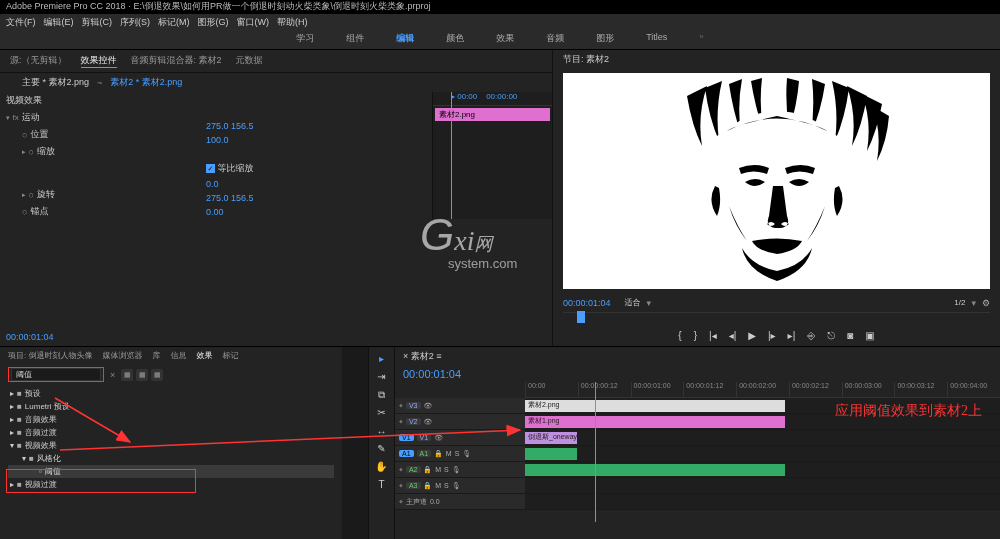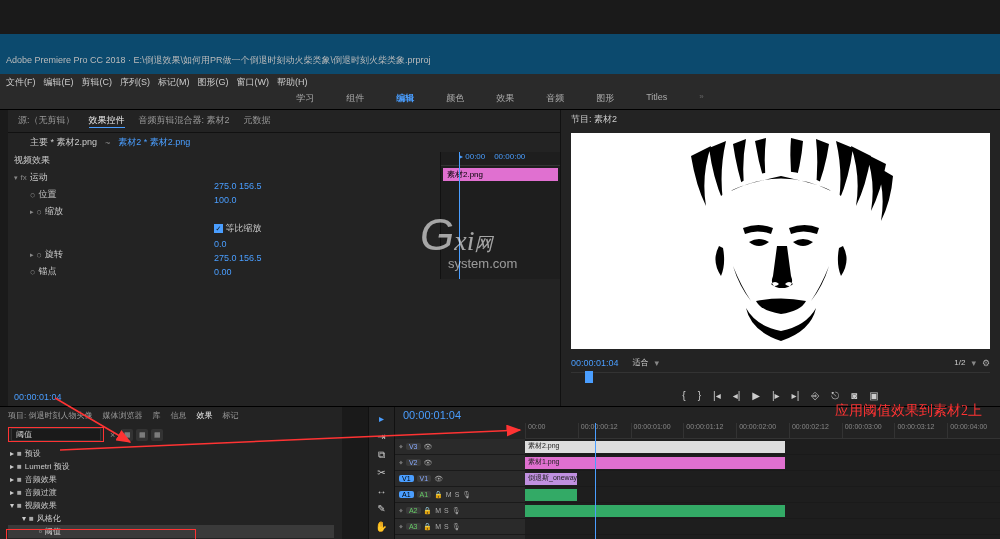--- a/index.html
+++ b/index.html
@@ -1,25 +1,25 @@
 <!DOCTYPE html>
 <html><head>
 <meta charset="utf-8">
 <style>
 * { margin: 0; padding: 0; box-sizing: border-box; font-family: "Microsoft YaHei", Arial, sans-serif; }
 body { background: #1a1a1a; color: #ccc; font-size: 9px; width: 1000px; height: 539px; overflow: hidden; position: relative; }
-.titlebar { background: #0c4a6e; color: #bbb; padding: 20px 6px; font-size: 9px; height: 14px; margin-top: 34px; }
+.titlebar { background: #000000; color: #bbb; padding: 0 6px; font-size: 9px; height: 14px; }
 .menubar { background: #2a2a2a; padding: 2px 6px; font-size: 9px; height: 14px; display: flex; gap: 8px; }
 .menubar span { color: #ccc; cursor: pointer; }
 .modebar { background: #2a2a2a; padding: 4px 0; height: 22px; display: flex; justify-content: center; gap: 32px; border-bottom: 1px solid #000; }
 .modebar span { color: #aaa; font-size: 9px; cursor: pointer; }
 .modebar span.active { color: #4a9eff; font-weight: bold; }
 .modebar .chev { color: #666; font-size: 8px; }
 .main { display: flex; height: 296px; }
-.left-panel { width: 552px; background: #232323; display: flex; flex-direction: column; margin-left: 8px; }
+.left-panel { width: 552px; background: #232323; display: flex; flex-direction: column; }
 .right-panel { flex: 1; background: #232323; border-left: 1px solid #111; display: flex; flex-direction: column; }
 .panel-tabs { display: flex; gap: 14px; padding: 4px 10px; font-size: 9px; color: #999; border-bottom: 1px solid #111; }
 .panel-tabs span { cursor: pointer; }
 .panel-tabs span.active { color: #eee; border-bottom: 1px solid #4a9eff; }
 .ec-header { padding: 3px 22px; font-size: 9px; color: #4a9eff; display: flex; align-items: center; gap: 8px; }
 .ec-header .chain { color: #ccc; }
 .ec-body { flex: 1; overflow: hidden; display: flex; }
 .ec-list { width: 200px; font-size: 9px; }
 .ec-row { padding: 2px 6px; color: #ccc; display: flex; align-items: center; gap: 3px; }
 .ec-row .tog { color: #888; font-size: 7px; }
@@ -307,20 +307,21 @@
       <span class="active">▸</span>
       <span>⇥</span>
       <span>⧉</span>
       <span>✂</span>
       <span>↔</span>
       <span>✎</span>
       <span>✋</span>
       <span>T</span>
     </div>
     <div class="tl-main">
+      <div class="tl-header"><span>× <span>素材2</span> ≡</span></div>
       <div class="tl-tc">00:00:01:04</div>
       <div style="position:relative">
         <div class="tl-ruler">
           <span>00:00</span>
           <span>00:00:00:12</span>
           <span>00:00:01:00</span>
           <span>00:00:01:12</span>
           <span>00:00:02:00</span>
           <span>00:00:02:12</span>
           <span>00:00:03:00</span>

